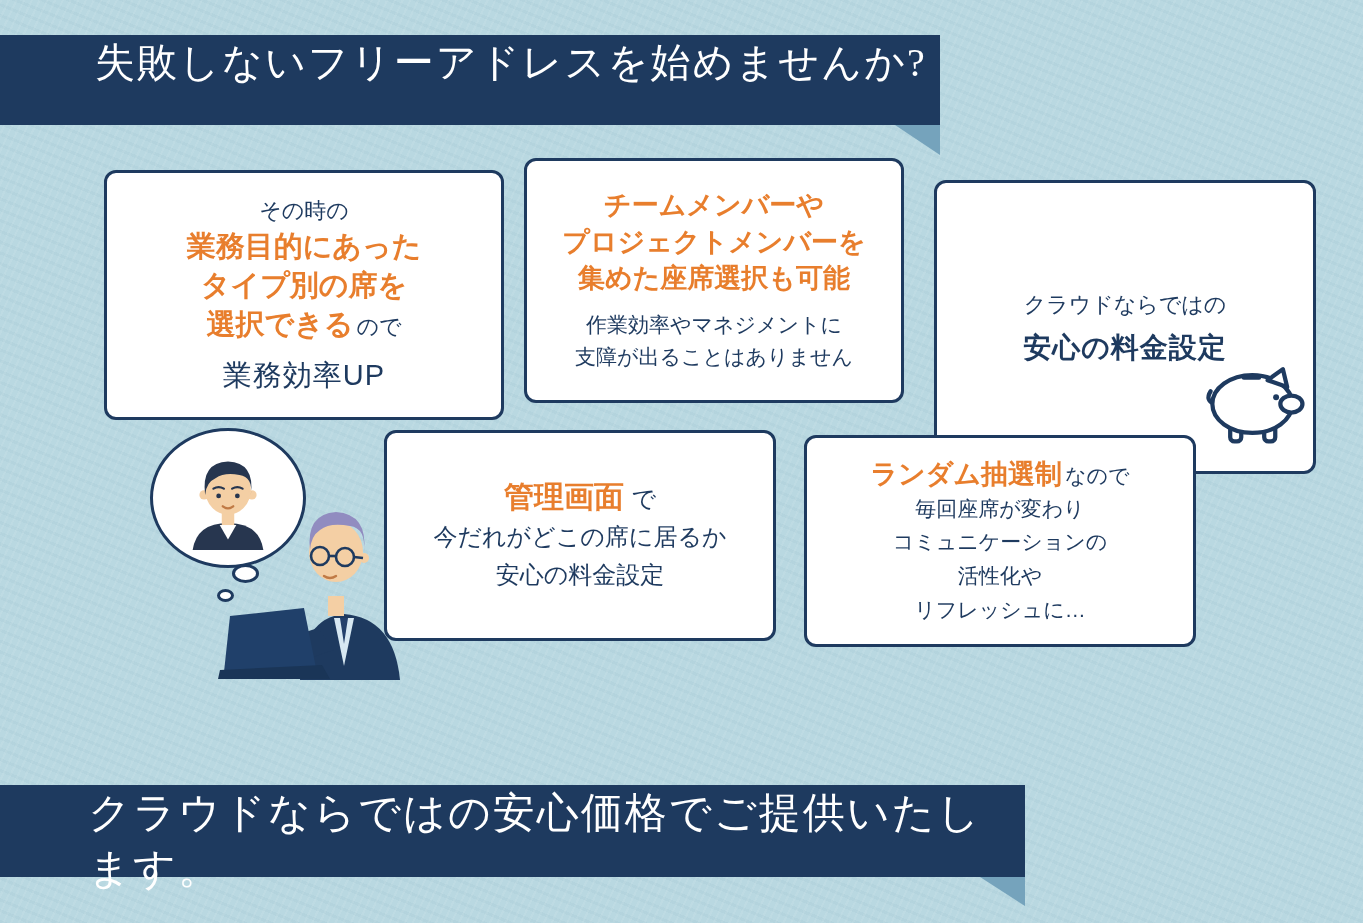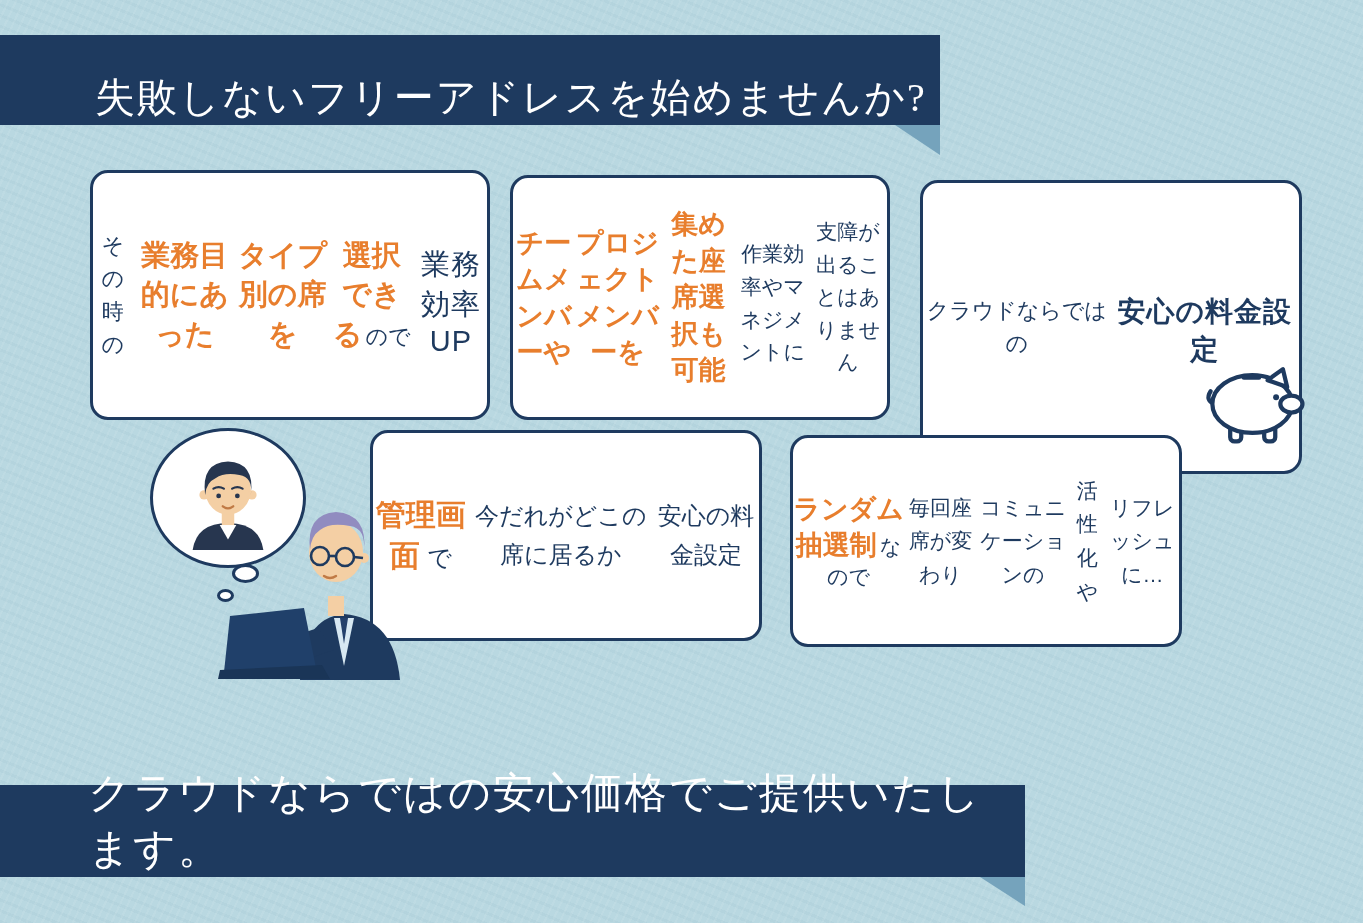--- a/index.html
+++ b/index.html
@@ -14,49 +14,50 @@
       repeating-linear-gradient(22deg, rgba(96,142,163,0.06) 0 3px, transparent 3px 10px);
     font-family:"Liberation Sans","DejaVu Sans",sans-serif;
     color:#1e3a5f;
   }
 
   
   .banner {
     position:absolute; left:0;
     background:#1e3a5f;
     color:#ffffff;
-    display:flex; align-items:flex-end;
+    display:flex; align-items:flex-start;
     font-family:"Liberation Serif","DejaVu Serif",serif;
     letter-spacing:2px;
     z-index:6;
   }
   .banner-top    { top:35px;  width:940px;  height:90px; font-size:40px; padding-left:95px; }
   .banner-bottom { top:785px; width:1025px; height:92px; font-size:42px; padding-left:88px; }
   .fold {
     position:absolute;
     background:#75a3bc;
     clip-path:polygon(0 0, 100% 0, 100% 100%);
     z-index:5;
   }
   .fold-top    { left:895px; top:125px; width:45px; height:30px; }
   .fold-bottom { left:980px; top:877px; width:45px; height:29px; }
 
   
   .bubble {
     position:absolute;
     background:#ffffff;
     border:3px solid #1e3a5f;
-    border-radius:18px;
-    display:flex; 
+    border-radius:12px;
+    display:flex; flex-direction:column;
     justify-content:center; align-items:center;
     text-align:center;
     z-index:2;
+    margin-left:14px;
   }
   .bubble-seat   { left:90px;  top:170px; width:400px; height:250px; }
-  .bubble-team   { left:510px; top:175px; width:380px; height:245px; }
+  .bubble-team   { left:510px; top:158px; width:380px; height:245px; }
   .bubble-price  { left:920px; top:180px; width:382px; height:294px; }
   .bubble-admin  { left:370px; top:430px; width:392px; height:211px; }
   .bubble-random { left:790px; top:435px; width:392px; height:212px; }
 
   .intro   { font-size:22px; color:#1e3a5f; line-height:1.5; }
   .hl-line { font-size:29px; font-weight:bold; color:#e87e2d; line-height:1.35; }
   .hl      { color:#e87e2d; font-weight:bold; }
   .suffix  { font-size:22px; font-weight:normal; color:#1e3a5f; margin-left:3px; }
   .result  { font-size:29px; color:#1e3a5f; margin-top:12px; letter-spacing:1px; }
   .body-line { font-size:21px; color:#1e3a5f; line-height:1.6; }

